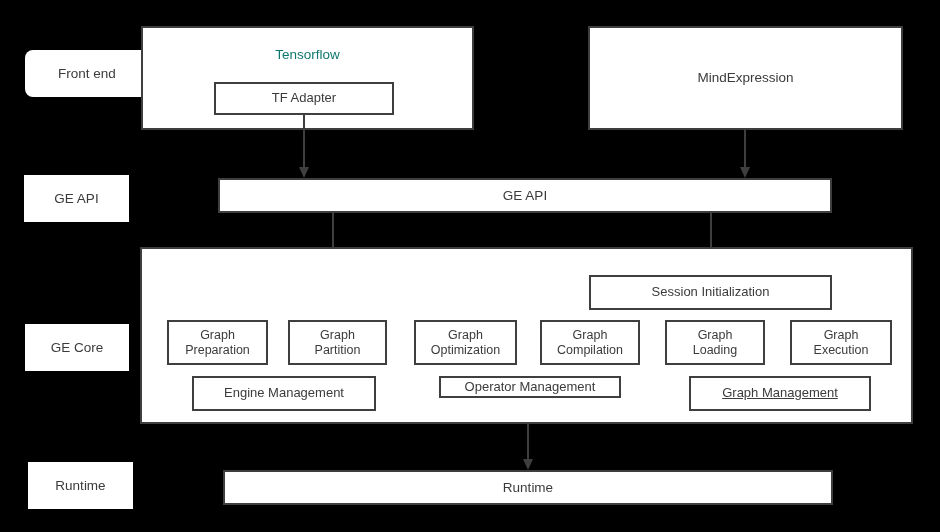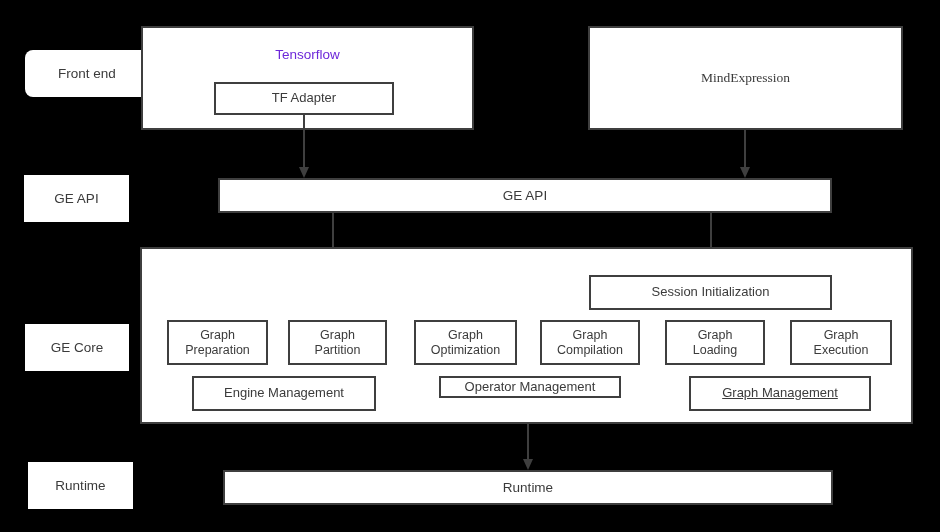--- a/index.html
+++ b/index.html
@@ -34,21 +34,21 @@
     font-size: 13.5px;
   }
   .outer {
     border: 2px solid #3f3f3f;
     align-items: flex-start;
     justify-content: center;
   }
   .outer > .outer-title {
     margin-top: 19px;
     font-size: 13.5px;
-    color: #6d28d9;
+    color: #0f766e;
   }
   .inner {
     border: 2px solid #3f3f3f;
     text-align: center;
   }
   .bar {
     border: 2px solid #3f3f3f;
     font-size: 13.5px;
   }
   .unit {
@@ -101,21 +101,21 @@
     <span>Runtime</span>
   </div>
 
   <div class="box outer" style="left:141px; top:26px; width:333px; height:104px;">
     <span class="outer-title">Tensorflow</span>
   </div>
   <div class="box inner" style="left:214px; top:82px; width:180px; height:33px;">
     <span>TF Adapter</span>
   </div>
 
-  <div class="box outer" style="left:588px; top:26px; width:315px; height:104px; align-items:center;font-family:Liberation Serif, serif;">
+  <div class="box outer" style="left:588px; top:26px; width:315px; height:104px; align-items:center;">
     <span style="font-size:13.5px;">MindExpression</span>
   </div>
 
   <div class="arrow" style="left:303px; top:115px; width:2px; height:63px;">
     <div class="shaft" style="height:52px;"></div>
     <div class="head" style="top:52px;"></div>
   </div>
 
   <div class="arrow" style="left:744px; top:130px; width:2px; height:48px;">
     <div class="shaft" style="height:37px;"></div>

